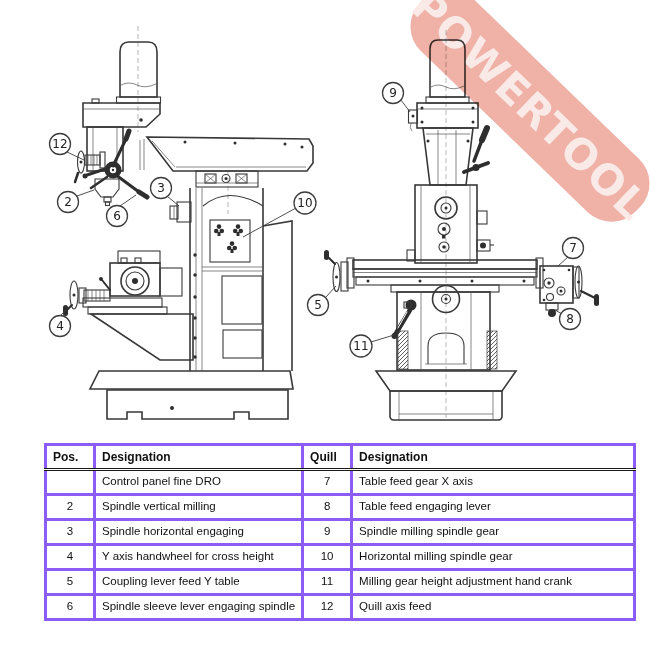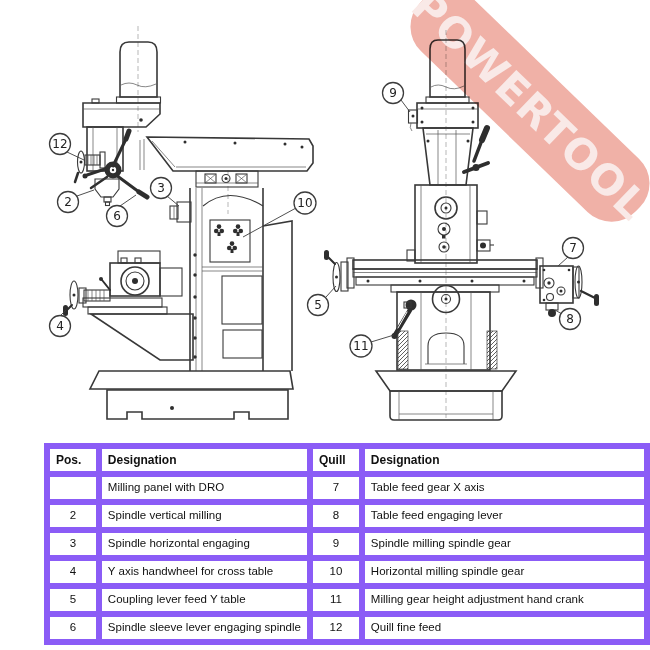--- a/index.html
+++ b/index.html
@@ -27,21 +27,21 @@
     pointer-events:none;
   }
   .watermark span{
     font-family:"DejaVu Sans",sans-serif;font-weight:bold;font-size:42px;
     letter-spacing:1px;color:#f9e8e5;white-space:nowrap;
   }
   
   .parts{position:absolute;left:44px;top:443px;}
   table.parts-table{border-collapse:collapse;background:#fff;}
   table.parts-table td,table.parts-table th{
-    border:6px solid #8b5cf6;height:22px;padding:0 6px;
+    border:3px solid #8b5cf6;height:22px;padding:0 6px;
     font-size:11.5px;line-height:1;white-space:nowrap;
   }
   table.parts-table{border:1.5px solid #1a1a1a;}
   table.parts-table th{font-weight:bold;font-size:12px;text-align:left;border-bottom:3px double #1a1a1a;}
   th.c-num,td.c-num{width:34px;text-align:center;padding:0 2px;}
   th.c-des1,td.c-des1{width:192px;padding-left:10px;}
   th.c-item,td.c-item{border-left:3px double #1a1a1a;}
   th.c-des2,td.c-des2{width:268px;padding-left:10px;}
 </style>
 </head>
@@ -372,49 +372,49 @@
       <tr>
         <th class="c-num">Pos.</th>
         <th class="c-des1">Designation</th>
         <th class="c-num c-item">Quill</th>
         <th class="c-des2">Designation</th>
       </tr>
     </thead>
     <tbody>
       <tr>
         <td class="c-num"></td>
-        <td class="c-des1">Milling panel with DRO</td>
+        <td class="c-des1">Control panel fine DRO</td>
         <td class="c-num c-item">7</td>
         <td class="c-des2">Table feed gear X axis</td>
       </tr>
       <tr>
         <td class="c-num">2</td>
         <td class="c-des1">Spindle vertical milling</td>
         <td class="c-num c-item">8</td>
         <td class="c-des2">Table feed engaging lever</td>
       </tr>
       <tr>
         <td class="c-num">3</td>
         <td class="c-des1">Spindle horizontal engaging</td>
         <td class="c-num c-item">9</td>
         <td class="c-des2">Spindle milling spindle gear</td>
       </tr>
       <tr>
         <td class="c-num">4</td>
-        <td class="c-des1">Y axis handwheel for cross table</td>
+        <td class="c-des1">Y axis handwheel for cross height</td>
         <td class="c-num c-item">10</td>
         <td class="c-des2">Horizontal milling spindle gear</td>
       </tr>
       <tr>
         <td class="c-num">5</td>
         <td class="c-des1">Coupling lever feed Y table</td>
         <td class="c-num c-item">11</td>
         <td class="c-des2">Milling gear height adjustment hand crank</td>
       </tr>
       <tr>
         <td class="c-num">6</td>
         <td class="c-des1">Spindle sleeve lever engaging spindle</td>
         <td class="c-num c-item">12</td>
-        <td class="c-des2">Quill fine feed</td>
+        <td class="c-des2">Quill axis feed</td>
       </tr>
     </tbody>
   </table>
 </div>
 
 </body></html>

